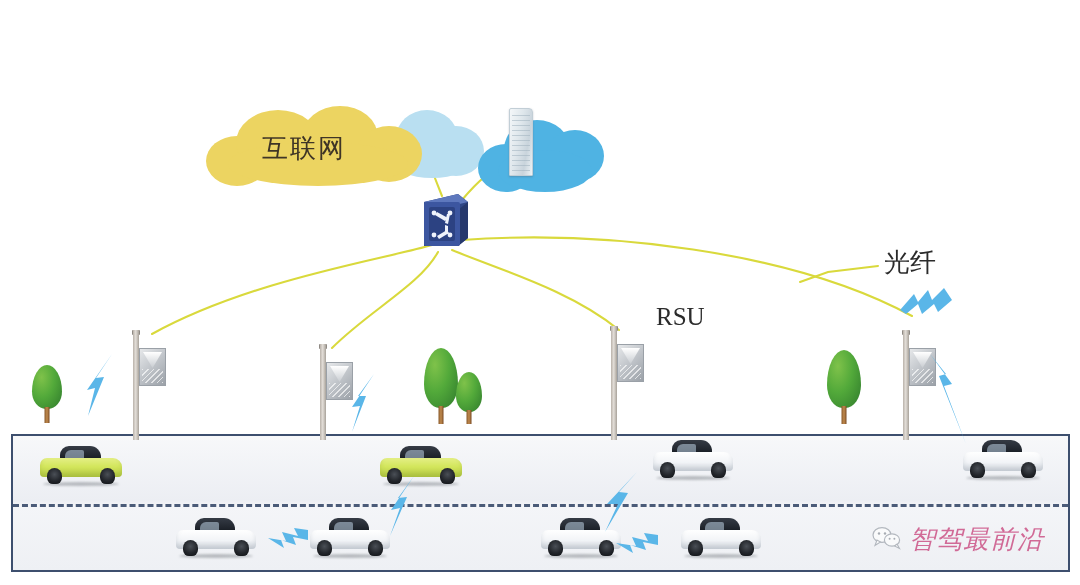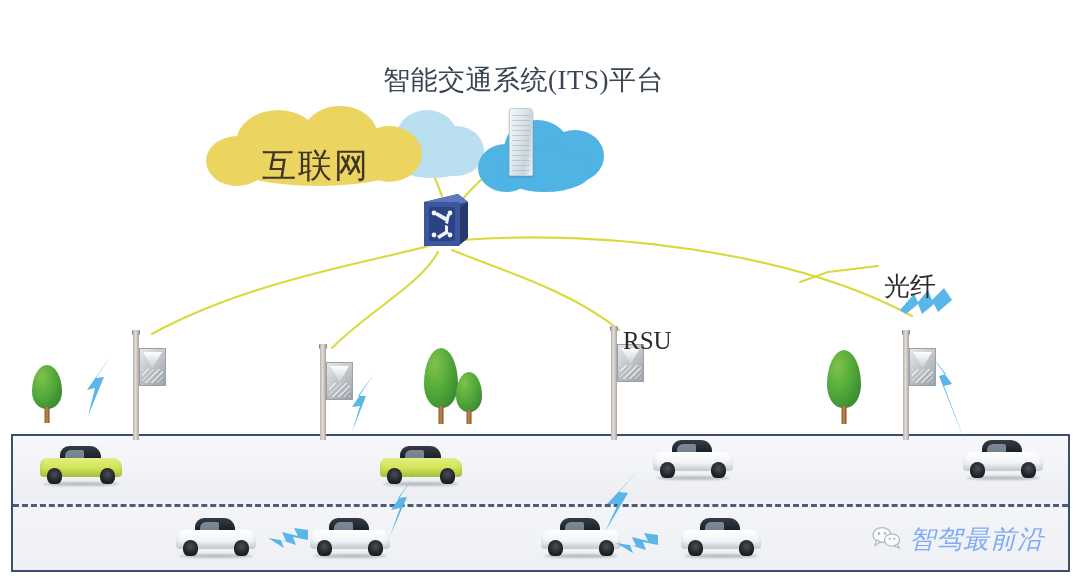--- a/index.html
+++ b/index.html
@@ -18,21 +18,21 @@
              letter-spacing:.5px;white-space:nowrap;}
 
   
   .cloud{position:absolute;}
   .cloud i{position:absolute;border-radius:50%;display:block;}
 
   .cloud-yellow i{background:#ecd461;}
   .cloud-blue-back i{background:#b9dff1;}
   .cloud-blue i{background:#4fb3e3;}
 
-  .cloud-label{position:absolute;left:262px;top:143px;font-size:34px;color:#3f3526;
+  .cloud-label{position:absolute;left:262px;top:131px;font-size:26px;color:#3f3526;
                letter-spacing:2px;z-index:6;}
 
   
   .tower{position:absolute;left:509px;top:108px;width:22px;height:66px;z-index:7;
          background:linear-gradient(100deg,#f4f7f9 0%,#dfe7ec 40%,#c9d4dc 72%,#eef3f6 100%);
          border:1px solid #c2ced6;border-radius:2px 4px 1px 1px;
          box-shadow:0 1px 2px rgba(80,95,110,.35);}
   .tower:after{content:"";position:absolute;left:2px;top:6px;right:2px;bottom:4px;
         background:repeating-linear-gradient(to bottom,rgba(160,178,190,.55) 0 1px,transparent 1px 5px);}
 
@@ -88,29 +88,29 @@
   .car.green .body{background:linear-gradient(180deg,#e4ef86 0%,#d3e65c 45%,#b9cf46 100%);
         box-shadow:inset 0 -4px 5px rgba(120,140,40,.25);}
   .car.white .body{background:linear-gradient(180deg,#ffffff 0%,#f2f4f7 55%,#d9dde3 100%);
         box-shadow:inset 0 -4px 5px rgba(120,130,145,.22);}
 
   
   .bolt{position:absolute;z-index:7;}
   .bolt svg{display:block;overflow:visible;}
 
   
-  .lbl{position:absolute;font-size:25px;color:#2b2b2b;white-space:nowrap;z-index:9;margin-top:24px;}
-  .lbl-rsu{left:623px;top:303px;}
+  .lbl{position:absolute;font-size:25px;color:#2b2b2b;white-space:nowrap;z-index:9;}
+  .lbl-rsu{left:656px;top:303px;}
   .lbl-fiber{left:884px;top:245px;font-size:26px;}
   .lbl-802{left:944px;top:299px;font-size:27px;}
 
   
   .watermark{position:absolute;left:872px;top:522px;display:flex;align-items:center;gap:7px;
         z-index:12;opacity:.62;}
-  .wm-text{font-size:26px;color:#3b82f6;font-style:italic;letter-spacing:1px;
+  .wm-text{font-size:26px;color:#be185d;font-style:italic;letter-spacing:1px;
         font-family:Liberation Sans, sans-serif;white-space:nowrap;}
 </style>
 </head>
 <body>
 
 <div id="stage">
 
   <svg class="links" viewBox="0 0 1080 585">
     <g fill="none" stroke="#d9d93c" stroke-width="2.1" stroke-linecap="round">
       <path d="M432,245 C380,260 250,280 152,334"></path>
@@ -140,21 +140,20 @@
   <div class="cloud-label">互联网</div>
 
   <div class="cloud cloud-blue" style="left:478px;top:116px;width:126px;height:78px;">
     <i style="left:0px;top:28px;width:56px;height:48px;"></i>
     <i style="left:26px;top:4px;width:66px;height:58px;"></i>
     <i style="left:68px;top:14px;width:58px;height:52px;"></i>
     <i style="left:20px;top:34px;width:94px;height:42px;"></i>
   </div>
   <div class="tower"></div>
 
-  <div class="its-title">智能交通系统(ITS)平台</div>
 
   <div class="router">
     <svg viewBox="0 0 52 62" width="52" height="62">
       <polygon points="6,10 40,2 50,10 50,46 40,54 6,54" fill="#2f4686"></polygon>
       <polygon points="6,10 40,2 50,10 16,18" fill="#5e78bd"></polygon>
       <polygon points="50,10 50,46 40,54 40,18" fill="#26386c"></polygon>
       <rect x="6" y="10" width="36" height="44" rx="2" fill="#3c56a0"></rect>
       <rect x="11" y="15" width="26" height="34" rx="2" fill="#2c4282"></rect>
       <g fill="#eef2fb">
         <circle cx="16" cy="21" r="2.4"></circle>

